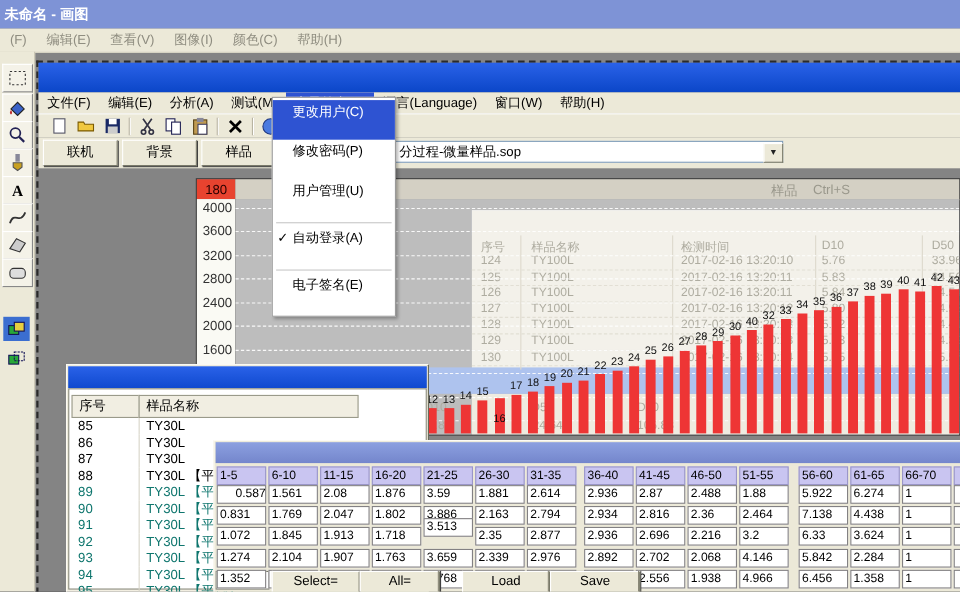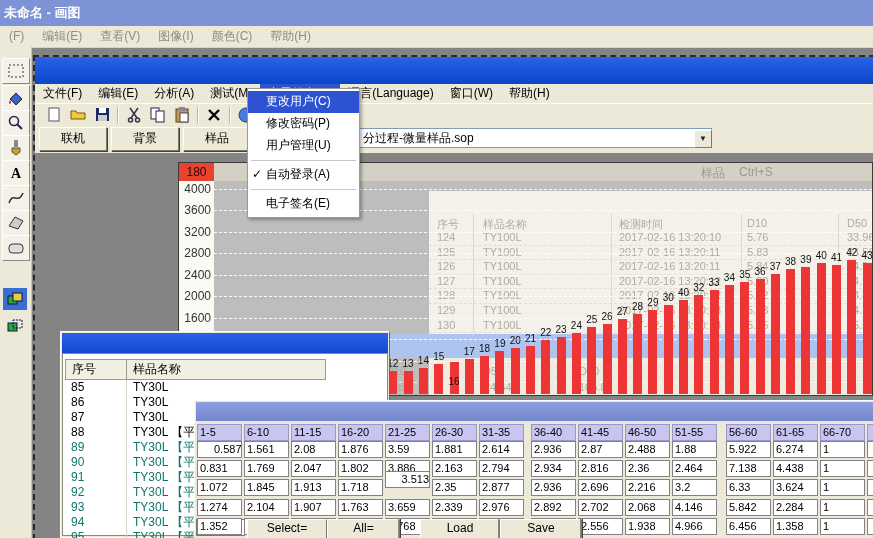--- a/index.html
+++ b/index.html
@@ -70,21 +70,21 @@
     font-size:11px;line-height:15px;padding-left:2px;overflow:hidden;}
   .ghead{background:#c9c5f1;border-color:#9a96c8;}
   #dlg-input{left:196px;top:519px;width:49px;height:17px;background:#fff;border:1px solid #7a7a6a;box-sizing:border-box;
     font-size:12px;line-height:15px;padding-left:3px;}
   .dbtn{position:absolute;top:519px;height:19px;background:#ece9d8;border:1px solid #fff;
     border-right-color:#7a7a6a;box-shadow:1px 0 0 #404040;text-align:center;line-height:17px;font-size:12px;}
   .dsep{position:absolute;top:519px;width:1px;height:19px;background:#8a8878;}
   
   #popup{left:247px;top:88px;width:111px;background:#fff;border:1px solid #9a9a9a;
     box-shadow:2px 2px 3px rgba(0,0,0,.3);padding:2px 0;}
-  .pitem{height:22px;line-height:20px;display:flex;font-size:12px;}
+  .pitem{height:36px;line-height:20px;display:flex;font-size:12px;}
   .pitem .chk{width:18px;text-align:center;}
   .pitem.hl{background:#2e53d2;color:#fff;}
   .psep{height:1px;background:#c8c8c8;margin:3px 3px;}
   svg{display:block;}
 </style>
 </head>
 <body>
 
 <div id="stage">
 
@@ -498,21 +498,21 @@
     <div class="gcell abs" style="left: 625px; top: 460.2px;">2.36</div>
     <div class="gcell abs" style="left: 672px; top: 460.2px;">2.464</div>
     <div class="gcell abs" style="left: 726px; top: 460.2px;">7.138</div>
     <div class="gcell abs" style="left: 773px; top: 460.2px;">4.438</div>
     <div class="gcell abs" style="left: 820px; top: 460.2px;">1</div>
     <div class="gcell abs" style="left: 867px; top: 460.2px;"></div>
     <div class="gcell abs" style="left: 197px; top: 479.4px;">1.072</div>
     <div class="gcell abs" style="left: 244px; top: 479.4px;">1.845</div>
     <div class="gcell abs" style="left: 291px; top: 479.4px;">1.913</div>
     <div class="gcell abs" style="left: 338px; top: 479.4px;">1.718</div>
-    <div class="gcell abs" style="left: 385px; top: 471px; text-align: right;">3.513</div>
+    <div class="gcell abs" style="left: 385px; top: 471px;">3.513</div>
     <div class="gcell abs" style="left: 432px; top: 479.4px;">2.35</div>
     <div class="gcell abs" style="left: 479px; top: 479.4px;">2.877</div>
     <div class="gcell abs" style="left: 531px; top: 479.4px;">2.936</div>
     <div class="gcell abs" style="left: 578px; top: 479.4px;">2.696</div>
     <div class="gcell abs" style="left: 625px; top: 479.4px;">2.216</div>
     <div class="gcell abs" style="left: 672px; top: 479.4px;">3.2</div>
     <div class="gcell abs" style="left: 726px; top: 479.4px;">6.33</div>
     <div class="gcell abs" style="left: 773px; top: 479.4px;">3.624</div>
     <div class="gcell abs" style="left: 820px; top: 479.4px;">1</div>
     <div class="gcell abs" style="left: 867px; top: 479.4px;"></div>

